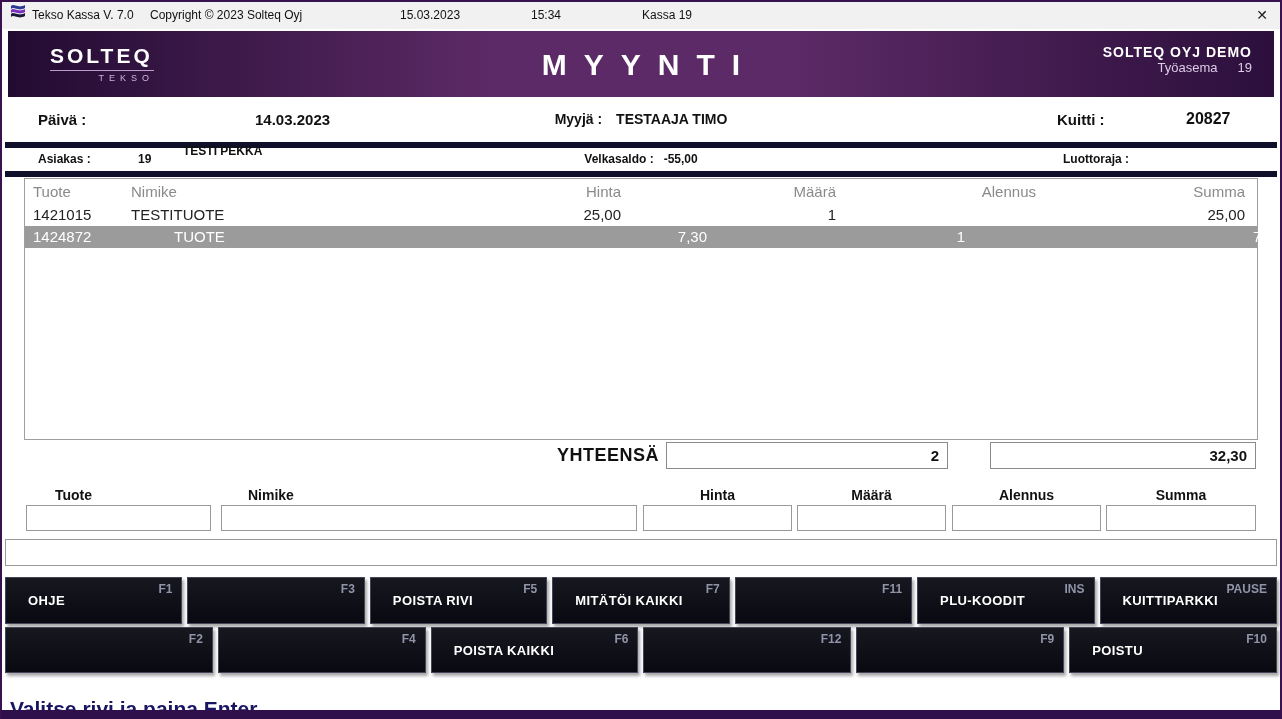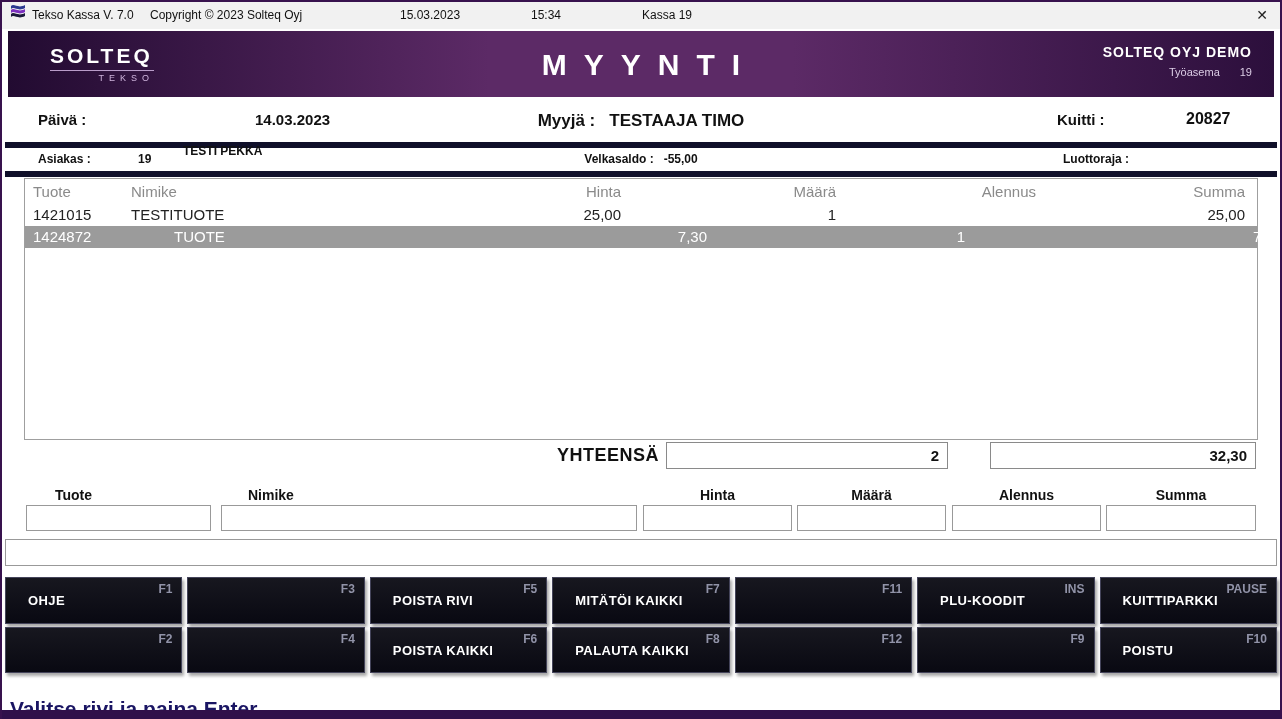--- a/index.html
+++ b/index.html
@@ -28,28 +28,28 @@
     position:absolute; left:8px; right:8px; top:31px; height:66px;
     background:linear-gradient(90deg,#220b31 0%,#5c2a66 38%,#5c2a66 62%,#2c0f3c 100%);
     color:#fff;
   }
   .logo { position:absolute; left:42px; top:13px; width:104px; }
   .logo-main { font-size:21px; font-weight:bold; letter-spacing:3px; }
   .logo-sub { border-top:1px solid #b99cc9; margin-top:2px; padding-top:2px; font-size:9px; letter-spacing:5px; color:#cfb3dc; text-align:right; }
   .screen-title { position:absolute; left:50%; top:17px; transform:translateX(-50%); font-size:30px; font-weight:bold; letter-spacing:17px; padding-left:17px; }
   .header-right { position:absolute; right:22px; top:13px; text-align:right; }
   .company { font-size:14px; font-weight:bold; letter-spacing:1px; }
-  .workstation { margin-top:6px; font-size:11px; color:#dccde6; }
+  .workstation { font-size:13px; color:#dccde6; }
   .ws-val { margin-left:20px; }
 
   
   .info-lbl { position:absolute; font-size:15px; font-weight:bold; color:#111; white-space:nowrap; }
   .paiva-label { left:38px; top:111px; }
   .paiva-value { left:255px; top:111px; }
-  .myyja-group { position:absolute; left:50%; top:111px; transform:translateX(-50%); display:flex; gap:14px; font-size:17px; font-weight:bold; color:#111; white-space:nowrap;justify-content:center; }
+  .myyja-group { position:absolute; left:50%; top:111px; transform:translateX(-50%); display:flex; gap:14px; font-size:14px; font-weight:bold; color:#111; white-space:nowrap;justify-content:center; }
   .kuitti-label { left:1057px; top:111px; }
   .kuitti-value { left:1186px; top:110px; font-size:16px; }
 
   
   .sep { position:absolute; left:5px; right:5px; height:6px; background:#10102a; }
   .sep1 { top:142px; } .sep2 { top:171px; }
 
   
   .cust-lbl { position:absolute; font-size:12px; font-weight:bold; color:#111; white-space:nowrap; }
   .asiakas-label { left:38px; top:152px; }
@@ -254,24 +254,20 @@
     </div>
     <div class="fkey">
       <span class="fkey-label"></span>
       <span class="fkey-key">F4</span>
     </div>
     <div class="fkey">
       <span class="fkey-label">POISTA KAIKKI</span>
       <span class="fkey-key">F6</span>
     </div>
     <div class="fkey">
-      <span class="fkey-label">PALAUTA KAIKKI</span>
-      <span class="fkey-key">F8</span>
-    </div>
-    <div class="fkey">
       <span class="fkey-label"></span>
       <span class="fkey-key">F12</span>
     </div>
     <div class="fkey">
       <span class="fkey-label"></span>
       <span class="fkey-key">F9</span>
     </div>
     <div class="fkey">
       <span class="fkey-label">POISTU</span>
       <span class="fkey-key">F10</span>

